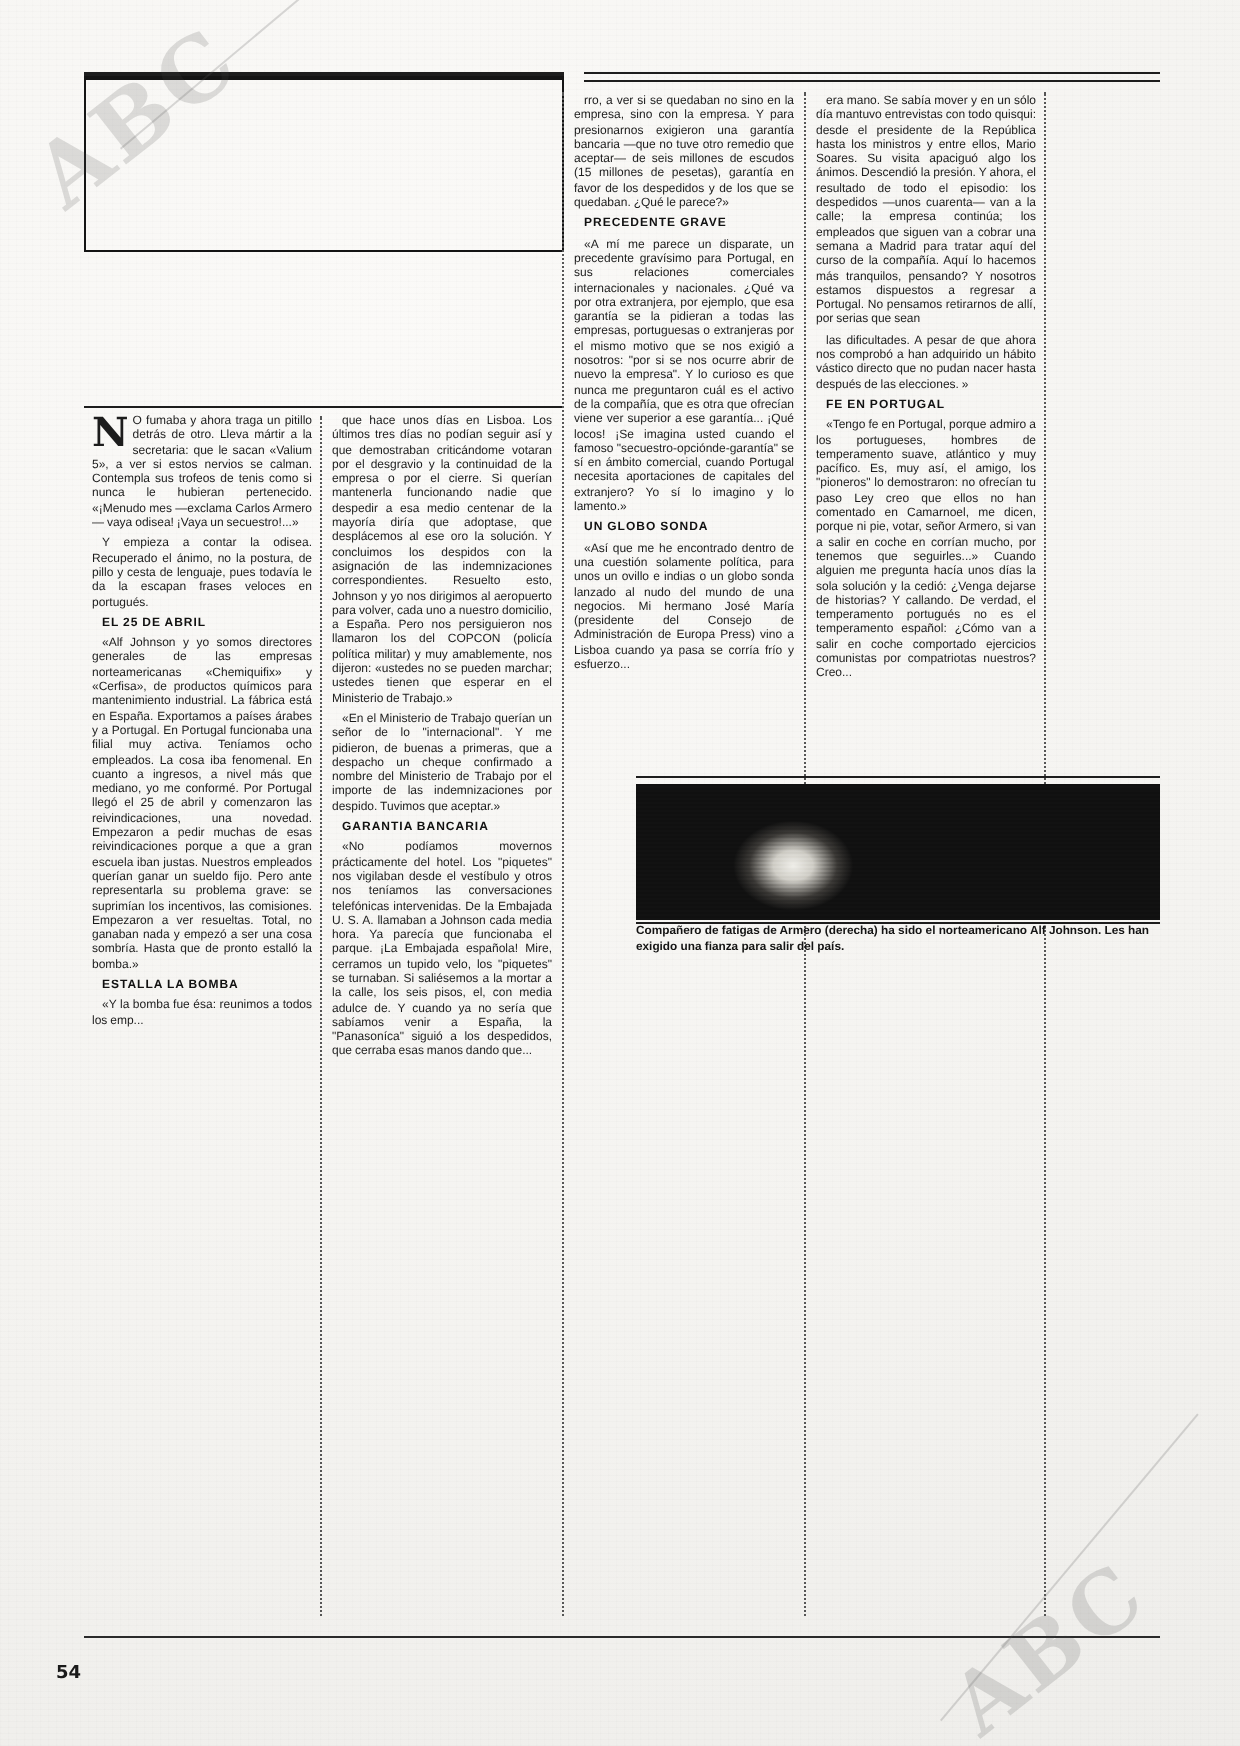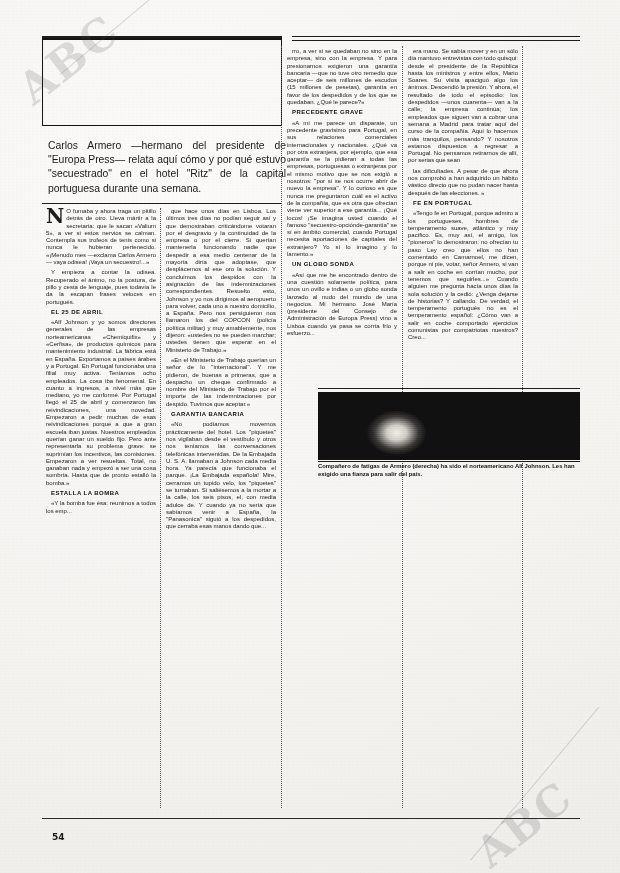--- a/index.html
+++ b/index.html
@@ -89,21 +89,21 @@
     mix-blend-mode:overlay;
   }
   .caption{
     position:absolute;left:318px;top:463px;width:262px;
     font-size:5.9px;line-height:7.6px;font-weight:bold;color:#141414;
     font-family:"Liberation Sans", sans-serif;
   }
   
   .bottom-rule{position:absolute;left:42px;top:818px;width:538px;border-top:1px solid #2a2a2a;}
   .pageno{
-    position:absolute;left:52px;top:832px;font-size:9px;font-weight:bold;color:#1a1a1a;
+    position:absolute;left:28px;top:832px;font-size:9px;font-weight:bold;color:#1a1a1a;
     font-family:"DejaVu Sans", sans-serif;
   }
   
   .wm{
     position:absolute;color:rgba(70,70,70,.17);
     font-family:"DejaVu Serif", serif;font-size:40px;font-weight:bold;
     letter-spacing:2px;transform:rotate(-38deg);pointer-events:none;
     user-select:none;
   }
   .wm.a{left:12px;top:34px;font-size:44px;}
@@ -119,21 +119,20 @@
 
 <div class="page">
   <div class="noise"></div>
 
   <div class="rule" style="left:42px;top:36px;width:240px;height:2px;"></div>
   <div class="rule" style="left:292px;top:36px;width:288px;height:1px;"></div>
   <div class="rule" style="left:292px;top:40px;width:288px;height:1px;"></div>
 
   <div class="headline-box"></div>
 
-  <div class="deck">Carlos Armero —hermano del presidente de "Europa Press— relata aquí cómo y por qué estuvo "secuestrado" en el hotel "Ritz" de la capital portuguesa durante una semana.</div>
   <div class="rule" style="left:42px;top:203px;width:240px;height:1px;"></div>
 
   <div class="vsep" style="left:160px;top:208px;height:600px;"></div>
   <div class="vsep" style="left:281px;top:46px;height:762px;"></div>
   <div class="vsep" style="left:402px;top:46px;height:762px;"></div>
   <div class="vsep" style="left:522px;top:46px;height:762px;"></div>
 
   <div class="col" id="c0" style="left:46px;top:208px;width:110px;height:600px;">
       <p class="dropcap noind">NO fumaba y ahora traga un pitillo detrás de otro. Lleva mártir a la secretaria: que le sacan «Valium 5», a ver si estos nervios se calman. Contempla sus trofeos de tenis como si nunca le hubieran pertenecido. «¡Menudo mes —exclama Carlos Armero— vaya odisea! ¡Vaya un secuestro!...»</p>
       <p>Y empieza a contar la odisea. Recuperado el ánimo, no la postura, de pillo y cesta de lenguaje, pues todavía le da la escapan frases veloces en portugués.</p>

